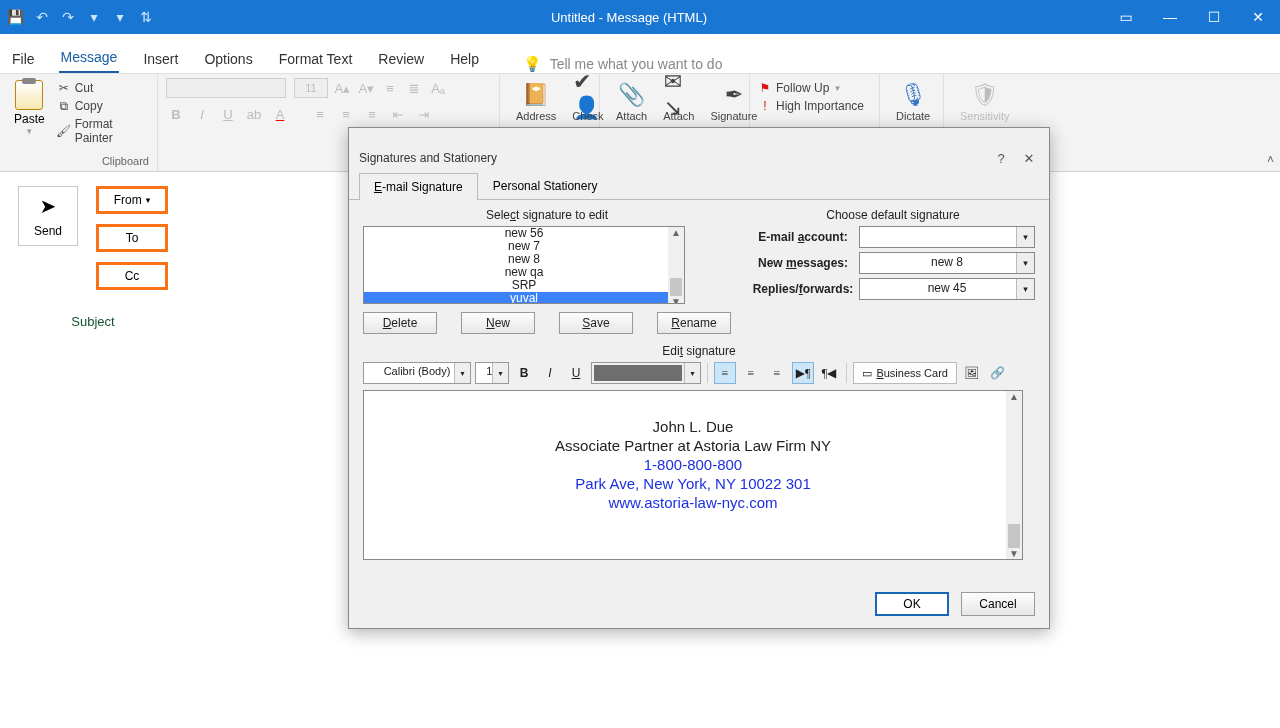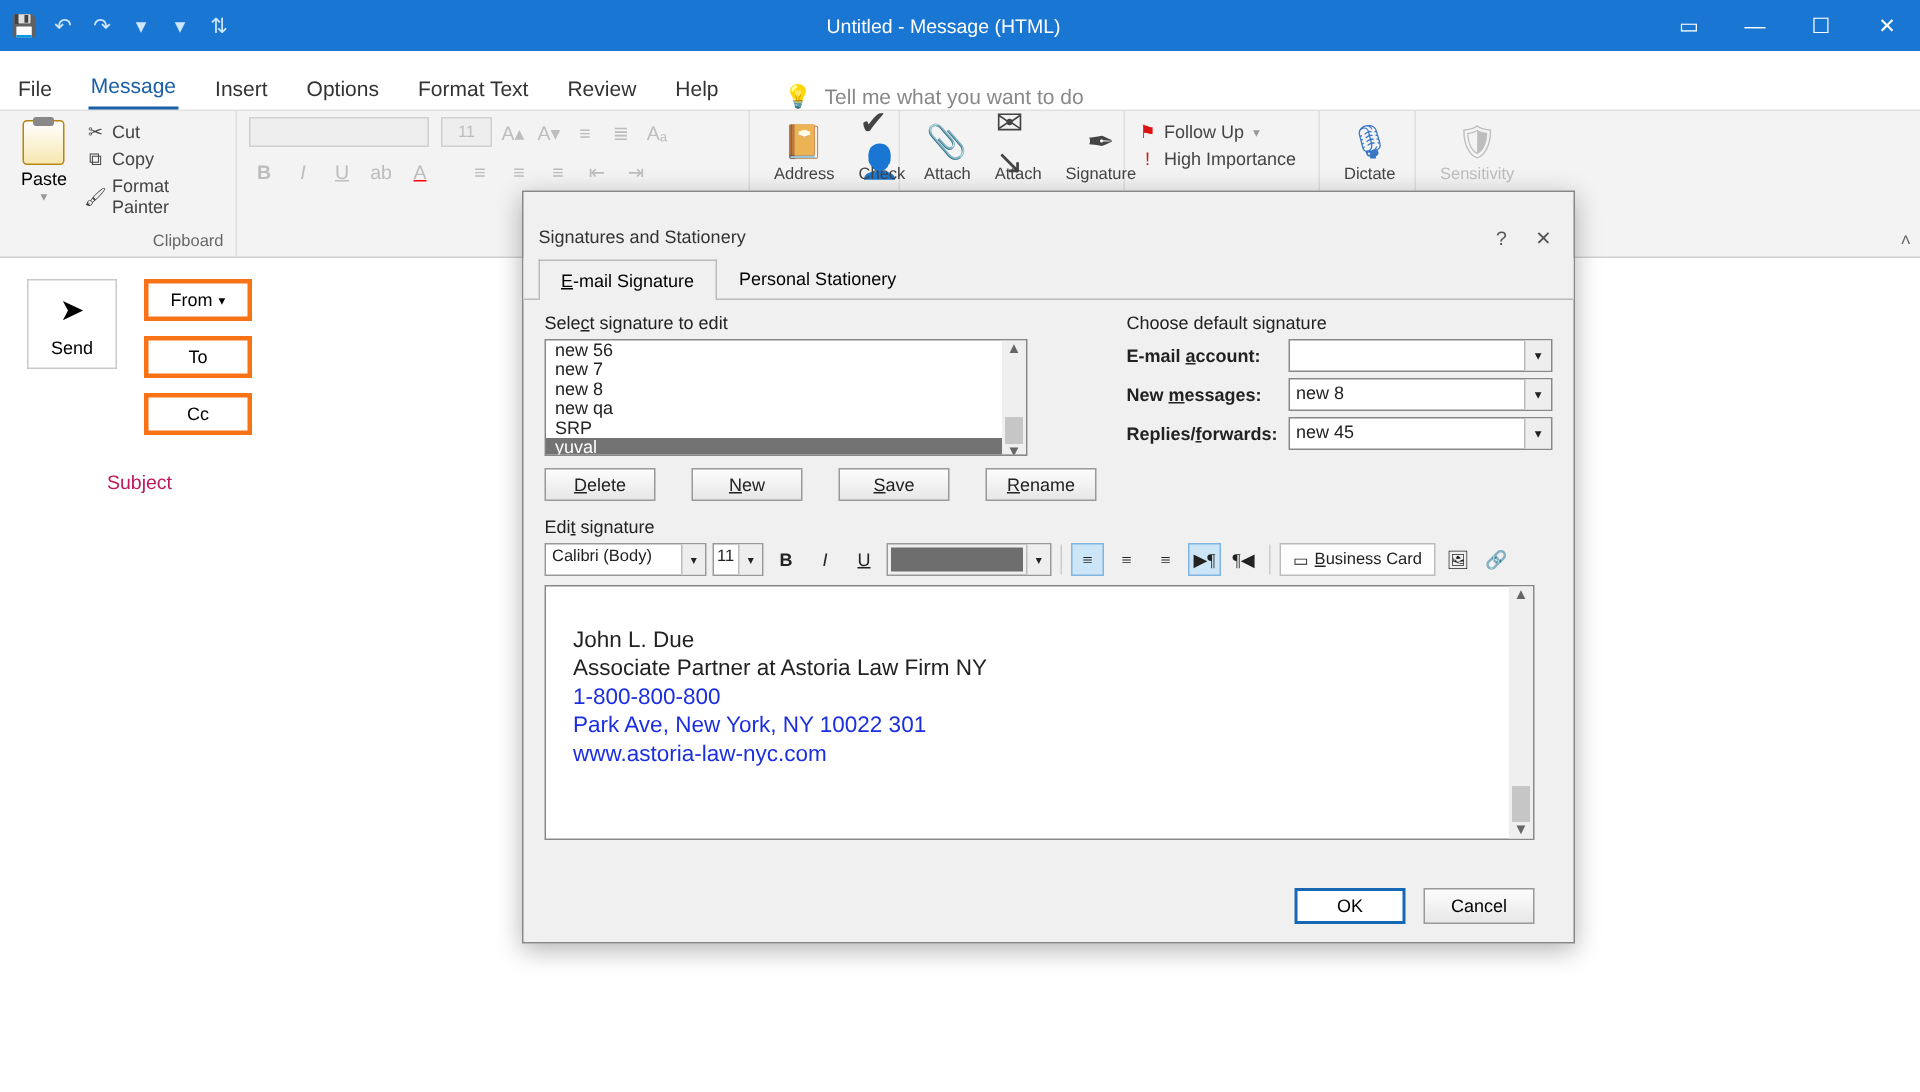--- a/index.html
+++ b/index.html
@@ -44,40 +44,40 @@
 .ribbon-collapse { position:absolute; right:6px; bottom:4px; font-size:12px; color:#666; }
 
 
 .compose { position:relative; padding:14px 0 0 18px; height: calc(728px - 34px - 30px - 98px); background:#fff; }
 .send-col { float:left; width:72px; }
 .send-btn { width:60px; height:60px; border:1px solid #c9c9c9; display:flex; flex-direction:column; align-items:center; justify-content:center; font-size:12px; gap:6px; }
 .send-arrow { font-size:20px; transform:rotate(0deg); }
 .addr-col { margin-left:78px; }
 .recip-btn { width:72px; height:28px; border:3px solid #f97316; background:#fff; font-size:12px; display:flex;align-items:center;justify-content:center; gap:4px;}
 .row { display:flex; align-items:center; margin-bottom:10px; }
-.subjectlbl { width:150px; text-align:center; font-size:13px; color:#be185d; }
+.subjectlbl { width:150px; text-align:center; font-size:13px; color:#14532d; }
 
 
 .dialog { position:absolute; left:348px; top:127px; width:702px; height:502px; background:#f0f0f0; border:1px solid #888; box-shadow:0 4px 16px rgba(0,0,0,0.3); display:flex; flex-direction:column; }
 .dlg-title { height:28px; display:flex; align-items:center; padding:0 6px 0 10px; font-size:12px; color:#333;margin-top:16px; }
 .dlg-title .spacer { flex:1; }
 .dlg-close, .dlg-help { width:28px; height:20px; display:flex;align-items:center;justify-content:center;font-size:13px;color:#555; }
 .dlg-tabs { display:flex; padding: 0 10px; font-size:12px; border-bottom:1px solid #bbb; background:#f0f0f0; }
 .dlg-tab { padding:6px 14px; border:1px solid transparent; border-bottom:none; cursor:default; }
 .dlg-tab.active { background:#f0f0f0; border-color:#bbb; position:relative; top:1px; }
-.dlg-body { flex:1; padding:8px 14px; font-size:12px; color:#222; position:relative; }
+.dlg-body { flex:1; padding:8px 14px; font-size:12px; color:#222; position:relative;text-align:center; }
 
 .two-col { display:flex; gap:20px; }
 .leftc { flex: 0 0 330px; }
 .rightc { flex:1; }
 .seclabel { font-size:12px; margin-bottom:4px; }
 
 .sig-list { width:322px; height:78px; border:1px solid #888; background:#fff; overflow:hidden; position:relative; font-size:12px; }
 .sig-item { padding:0 6px; line-height:13px; height:13px; }
-.sig-item.selected { background:#737373; color:#fff; }
+.sig-item.selected { background:#3b82f6; color:#fff; }
 .sig-scroll { position:absolute; right:0; top:0; bottom:0; width:16px; background:#efefef; display:flex;flex-direction:column;align-items:center;justify-content:space-between; }
 .sig-scroll .arr{font-size:10px;color:#666;}
 .sig-scroll .thumb{width:12px;flex:0 0 18px;background:#c6c6c6;margin-top:40px;}
 
 .btnrow { display:flex; gap:24px; margin-top:8px; }
 .dbtn { width:74px; height:22px; border:1px solid #999; background:linear-gradient(#fdfdfd,#e7e7e7); font-size:12px; display:flex;align-items:center;justify-content:center; }
 .dbtn u { text-decoration:underline; }
 
 .dlabelrow { display:flex; align-items:center; margin-bottom:4px; gap:4px; }
 .dlabel { width:104px; font-size:12px;font-weight:bold; }
@@ -97,21 +97,21 @@
 .tdivider { width:1px; height:20px; background:#ccc; margin:0 2px; }
 
 .sig-editor { margin-top:6px; width:660px; height:170px; border:1px solid #888; background:#fff; position:relative; font-family:Arial,sans-serif; }
 .sig-editor-inner { padding:26px 18px 8px; font-size:15px; line-height:19px; }
 .sig-editor-inner .name { font-weight:500; }
 .sig-editor-inner .blue { color:#1c2fe0; }
 .sig-sb { position:absolute; right:0; top:0; bottom:0; width:16px; background:#efefef; display:flex;flex-direction:column;align-items:center;justify-content:space-between;}
 .sig-sb .arr{font-size:10px;color:#666;}
 .sig-sb .thumb{width:12px;height:24px;background:#c6c6c6;}
 
-.dlg-footer { height:48px; display:flex; align-items:center; justify-content:flex-end; padding:0 26px; gap:12px; }
+.dlg-footer { height:48px; display:flex; align-items:center; justify-content:flex-end; padding:0 14px; gap:12px; }
 .okbtn { width:74px; height:24px; border:2px solid #1668b4; background:#fff; font-size:12px; }
 .cancelbtn { width:74px; height:24px; border:1px solid #999; background:linear-gradient(#fdfdfd,#e7e7e7); font-size:12px; }
 
 .und { text-decoration: underline; }
 </style>
 </head>
 <body>
 
 <div class="titlebar">
   <div class="qat">

